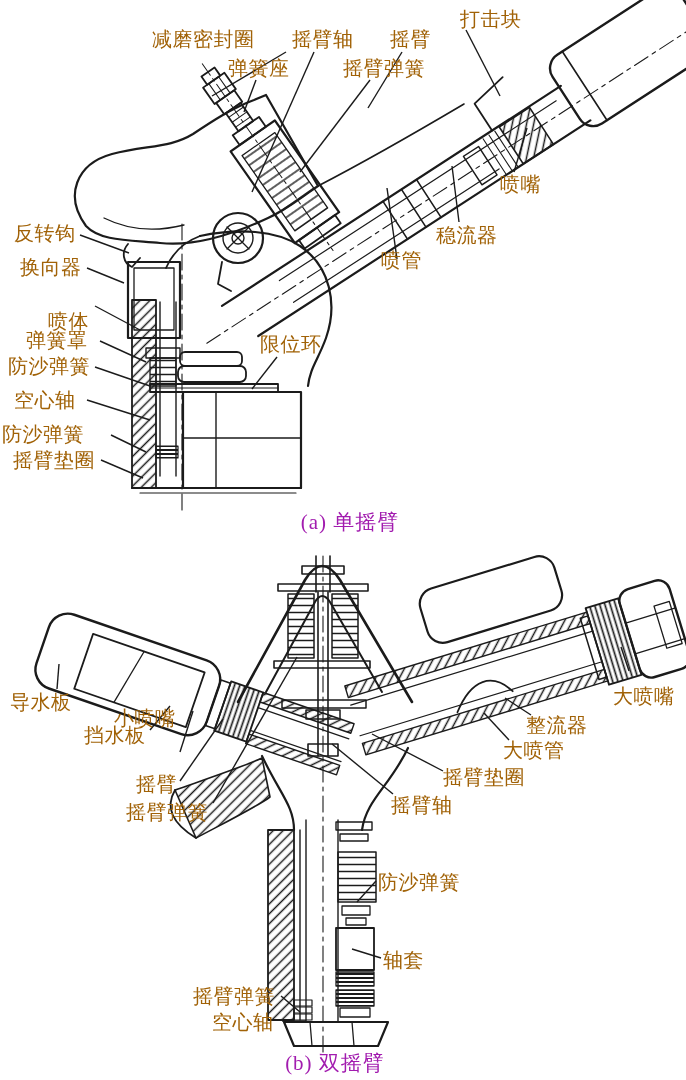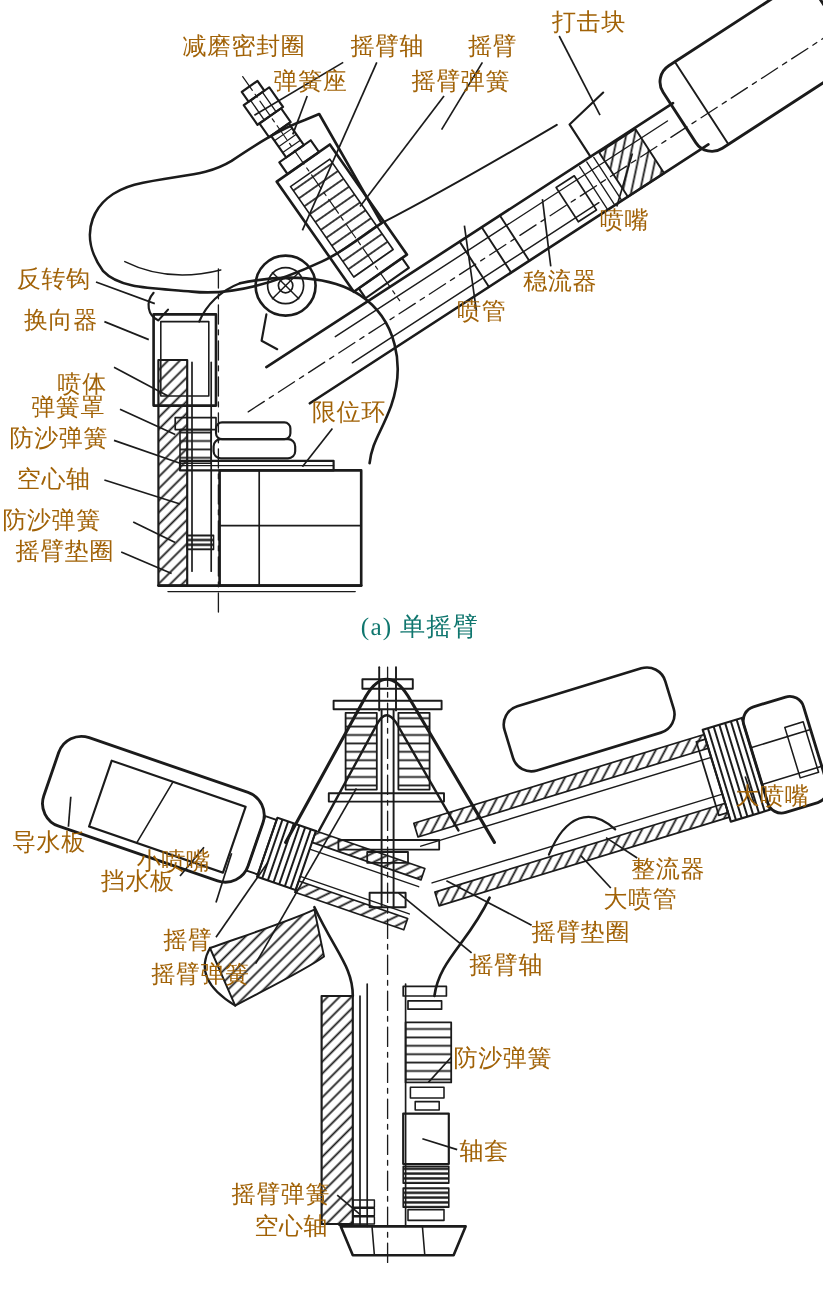--- a/index.html
+++ b/index.html
@@ -7,21 +7,21 @@
     position:relative; width:686px; height:1080px; overflow:hidden;
     background:#ffffff;
     font-family:"Liberation Serif","DejaVu Serif",serif;
   }
   .stage svg { position:absolute; left:0; top:0; }
   .lbl {
     position:absolute; font-size:20px; line-height:1.1; color:#a16207;
     letter-spacing:0.5px; white-space:nowrap;
   }
   .cap {
-    position:absolute; font-size:21px; color:#0f766e; letter-spacing:1px;
+    position:absolute; font-size:21px; color:#a21caf; letter-spacing:1px;
     width:200px; text-align:center; white-space:nowrap;
   }
 </style>
 </head>
 <body>
 
 <div class="stage">
 
 <svg width="686" height="1080" viewBox="0 0 686 1080">
   <defs>
@@ -279,23 +279,24 @@
   <div class="lbl" style="left:2px;top:423px">防沙弹簧</div>
   <div class="lbl" style="left:13px;top:449px">摇臂垫圈</div>
   <div class="lbl" style="left:260px;top:333px">限位环</div>
   <div class="cap" style="left:250px;top:508px">(a) 单摇臂</div>
 
   <div class="lbl" style="left:10px;top:691px">导水板</div>
   <div class="lbl" style="left:84px;top:724px">挡水板</div>
   <div class="lbl" style="left:114px;top:707px">小喷嘴</div>
   <div class="lbl" style="left:136px;top:773px">摇臂</div>
   <div class="lbl" style="left:126px;top:801px">摇臂弹簧</div>
-  <div class="lbl" style="left:613px;top:653px">大喷嘴</div>
+  <div class="lbl" style="left:613px;top:685px">大喷嘴</div>
   <div class="lbl" style="left:526px;top:714px">整流器</div>
   <div class="lbl" style="left:503px;top:739px">大喷管</div>
   <div class="lbl" style="left:443px;top:766px">摇臂垫圈</div>
   <div class="lbl" style="left:391px;top:794px">摇臂轴</div>
   <div class="lbl" style="left:378px;top:871px">防沙弹簧</div>
   <div class="lbl" style="left:383px;top:949px">轴套</div>
   <div class="lbl" style="left:193px;top:985px">摇臂弹簧</div>
   <div class="lbl" style="left:212px;top:1011px">空心轴</div>
+  <div class="cap" style="left:235px;top:1049px">(b) 双摇臂</div>
 
 </div>
 
 </body></html>

